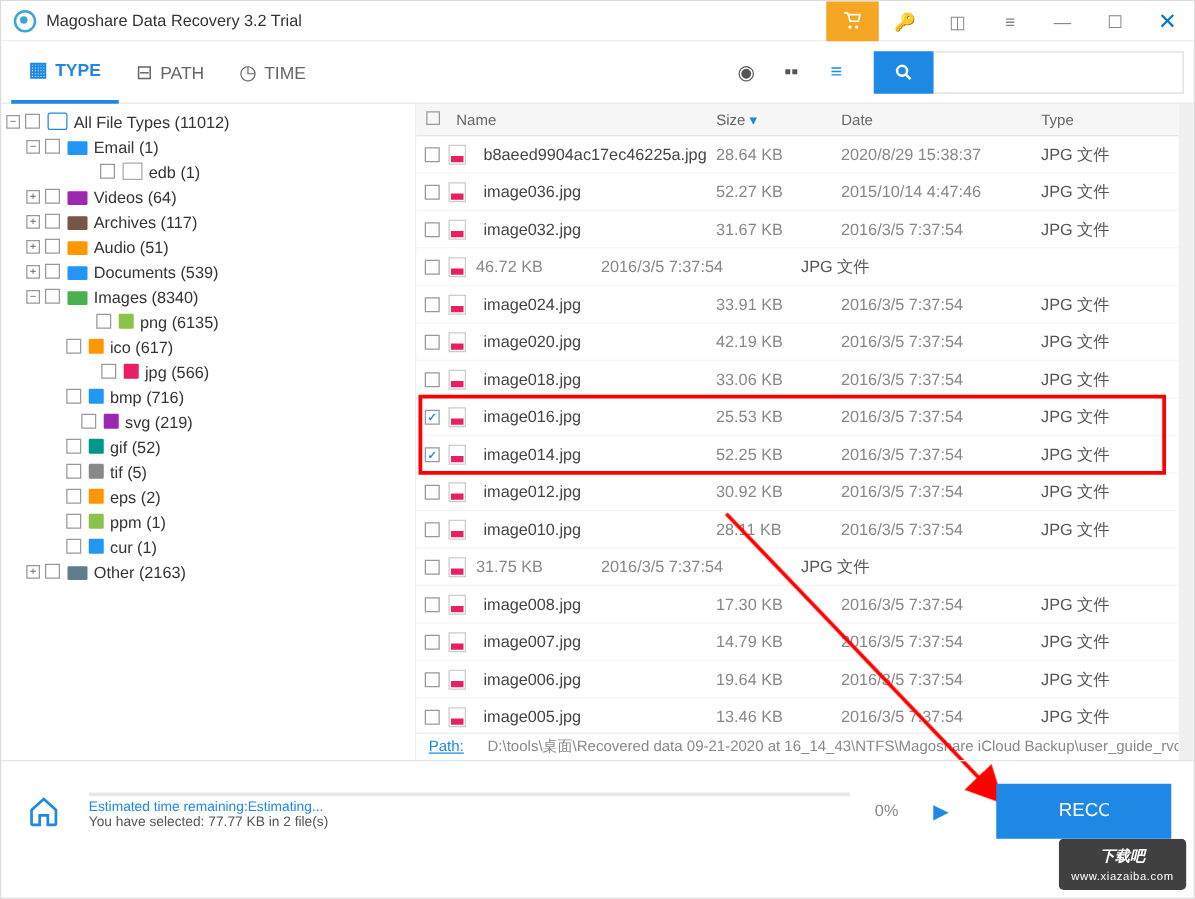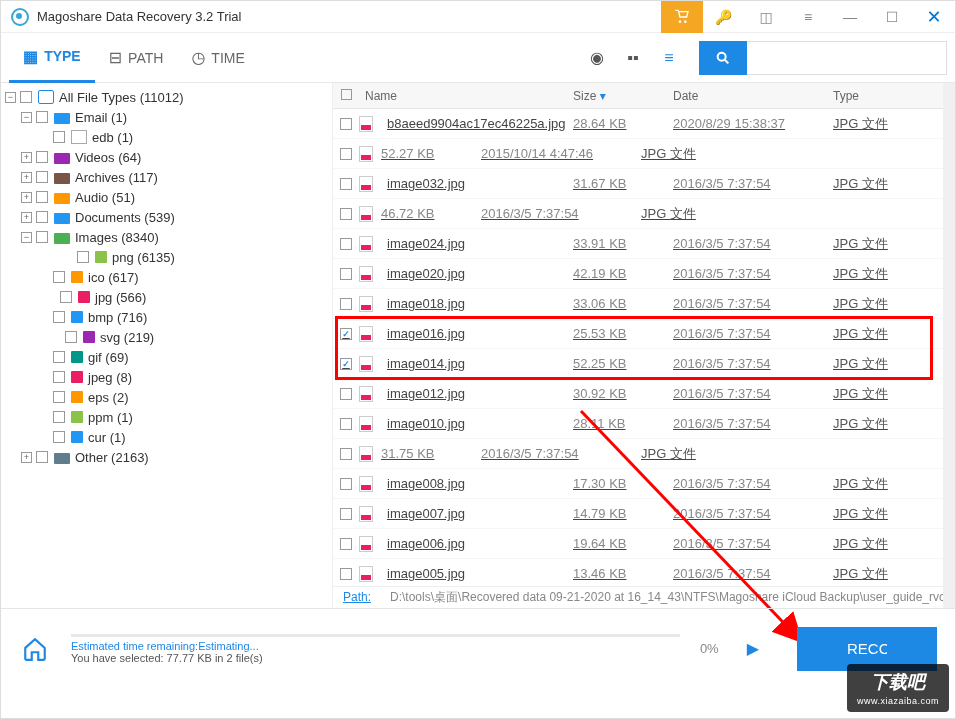--- a/index.html
+++ b/index.html
@@ -49,21 +49,21 @@
 
 .filelist { flex: 1; display: flex; flex-direction: column; overflow: hidden; }
 .cols { display: flex; height: 26px; background: #f7f7f7; border-bottom: 1px solid #e5e5e5; font-size: 12px; color: #666; align-items: center; }
 .col-check { width: 26px; text-align: center; }
 .col-name { flex: 1; padding-left: 6px; }
 .col-size { width: 100px; }
 .col-date { width: 160px; }
 .col-type { width: 110px; }
 .cols .col-size::after { content: " ▾"; color: #1e88e5; }
 .rows { overflow-y: auto; flex: 1; position: relative; }
-.row { display: flex; height: 30px; align-items: center; font-size: 13px; color: #444; border-bottom: 1px solid #f5f5f5; text-decoration: underline; }
+.row { display: flex; height: 30px; align-items: center; font-size: 13px; color: #444; border-bottom: 1px solid #f5f5f5; }
 .row .cb2 { width: 12px; height: 12px; border: 1px solid #999; margin: 0 7px; display: inline-flex; align-items: center; justify-content: center; font-size: 9px; color: #1e88e5; font-weight: bold; }
 .row .cb2.checked::after { content: "✓"; }
 .row .fic { width: 14px; height: 16px; background: linear-gradient(#fff,#fff); border: 1px solid #ccc; margin-right: 8px; position: relative; }
 .row .fic::after { content: ""; position: absolute; bottom: 1px; left: 1px; right: 1px; height: 5px; background: #e91e63; }
 .row .col-size, .row .col-date, .row .col-type { color: #888; }
 .row .col-type { color: #555; }
 .highlight-box { position: absolute; border: 3px solid red; pointer-events: none; }
 
 
 .arrow-svg { position: absolute; left: 570px; top: 400px; pointer-events: none; }
@@ -80,21 +80,21 @@
 .progress-bar { height: 3px; background: #e8e8e8; position: relative; margin-bottom: 3px; }
 .progress-fill { height: 100%; background: #1e88e5; width: 0%; }
 .progress-sub { font-size: 11px; color: #1e88e5; }
 .progress-sel { font-size: 11px; color: #555; }
 .pct { font-size: 13px; color: #888; margin-right: 8px; }
 .playbtn { color: #1e88e5; font-size: 16px; cursor: pointer; margin-right: 18px; }
 .recbtn { background: #1e88e5; color: #fff; width: 140px; height: 44px; display: flex; align-items: center; justify-content: center; font-size: 15px; cursor: pointer; overflow: hidden; }
 
 
 .watermark { position: absolute; right: 6px; bottom: 6px; background: rgba(0,0,0,0.75); padding: 6px 10px; border-radius: 4px; text-align: center; }
-.watermark .wm1 { color: #fff; font-size: 18px; font-weight: bold; font-style: italic; margin-bottom: 2px; }
+.watermark .wm1 { color: #fff; font-size: 12px; font-weight: bold; font-style: italic; margin-bottom: 2px; }
 .watermark .wm2 { color: #fff; font-size: 9px; letter-spacing: 0.5px; }
 
 .scrollbar-v { width: 12px; background: #f0f0f0; }
 </style>
 </head>
 <body>
 
 <div class="titlebar">
   <span class="logo"></span>
   <span class="title">Magoshare Data Recovery 3.2 Trial</span>
@@ -148,21 +148,21 @@
         <span class="cb"></span>
         <span class="fico monitor"></span>
         <span>All File Types (11012)</span>
       </div>
     <div class="treerow" style="padding-left:20px">
         <span class="exp">−</span>
         <span class="cb"></span>
         <span class="fico folder" style="background:#2196f3"></span>
         <span>Email (1)</span>
       </div>
-    <div class="treerow" style="padding-left:52px">
+    <div class="treerow" style="padding-left:79px">
         <span class="cb"></span>
         <span class="fico doc"></span>
         <span>edb (1)</span>
       </div>
     <div class="treerow" style="padding-left:20px">
         <span class="exp">+</span>
         <span class="cb"></span>
         <span class="fico folder" style="background:#9c27b0"></span>
         <span>Videos (64)</span>
       </div>
@@ -193,44 +193,44 @@
     <div class="treerow" style="padding-left:76px">
         <span class="cb"></span>
         <span class="fico small"></span>
         <span>png (6135)</span>
       </div>
     <div class="treerow" style="padding-left:52px">
         <span class="cb"></span>
         <span class="fico small orange"></span>
         <span>ico (617)</span>
       </div>
-    <div class="treerow" style="padding-left:59px">
+    <div class="treerow" style="padding-left:80px">
         <span class="cb"></span>
         <span class="fico small red"></span>
         <span>jpg (566)</span>
       </div>
     <div class="treerow" style="padding-left:52px">
         <span class="cb"></span>
         <span class="fico small blue"></span>
         <span>bmp (716)</span>
       </div>
     <div class="treerow" style="padding-left:64px">
         <span class="cb"></span>
         <span class="fico small purple"></span>
         <span>svg (219)</span>
       </div>
     <div class="treerow" style="padding-left:52px">
         <span class="cb"></span>
         <span class="fico small teal"></span>
-        <span>gif (69)</span>
-      </div>
-    <div class="treerow" style="padding-left:52px">
-        <span class="cb"></span>
-        <span class="fico small red"></span>
-        <span>jpeg (8)</span>
+        <span>gif (52)</span>
+      </div>
+    <div class="treerow" style="padding-left:52px">
+        <span class="cb"></span>
+        <span class="fico small gray"></span>
+        <span>tif (5)</span>
       </div>
     <div class="treerow" style="padding-left:52px">
         <span class="cb"></span>
         <span class="fico small orange"></span>
         <span>eps (2)</span>
       </div>
     <div class="treerow" style="padding-left:52px">
         <span class="cb"></span>
         <span class="fico small"></span>
         <span>ppm (1)</span>
@@ -262,20 +262,21 @@
           <span class="cb2"></span>
           <span class="fic"></span>
           <span class="col-name">b8aeed9904ac17ec46225a.jpg</span>
           <span class="col-size">28.64 KB</span>
           <span class="col-date">2020/8/29 15:38:37</span>
           <span class="col-type">JPG 文件</span>
         </div>
         <div class="row">
           <span class="cb2"></span>
           <span class="fic"></span>
+          <span class="col-name">image036.jpg</span>
           <span class="col-size">52.27 KB</span>
           <span class="col-date">2015/10/14 4:47:46</span>
           <span class="col-type">JPG 文件</span>
         </div>
         <div class="row">
           <span class="cb2"></span>
           <span class="fic"></span>
           <span class="col-name">image032.jpg</span>
           <span class="col-size">31.67 KB</span>
           <span class="col-date">2016/3/5 7:37:54</span>

